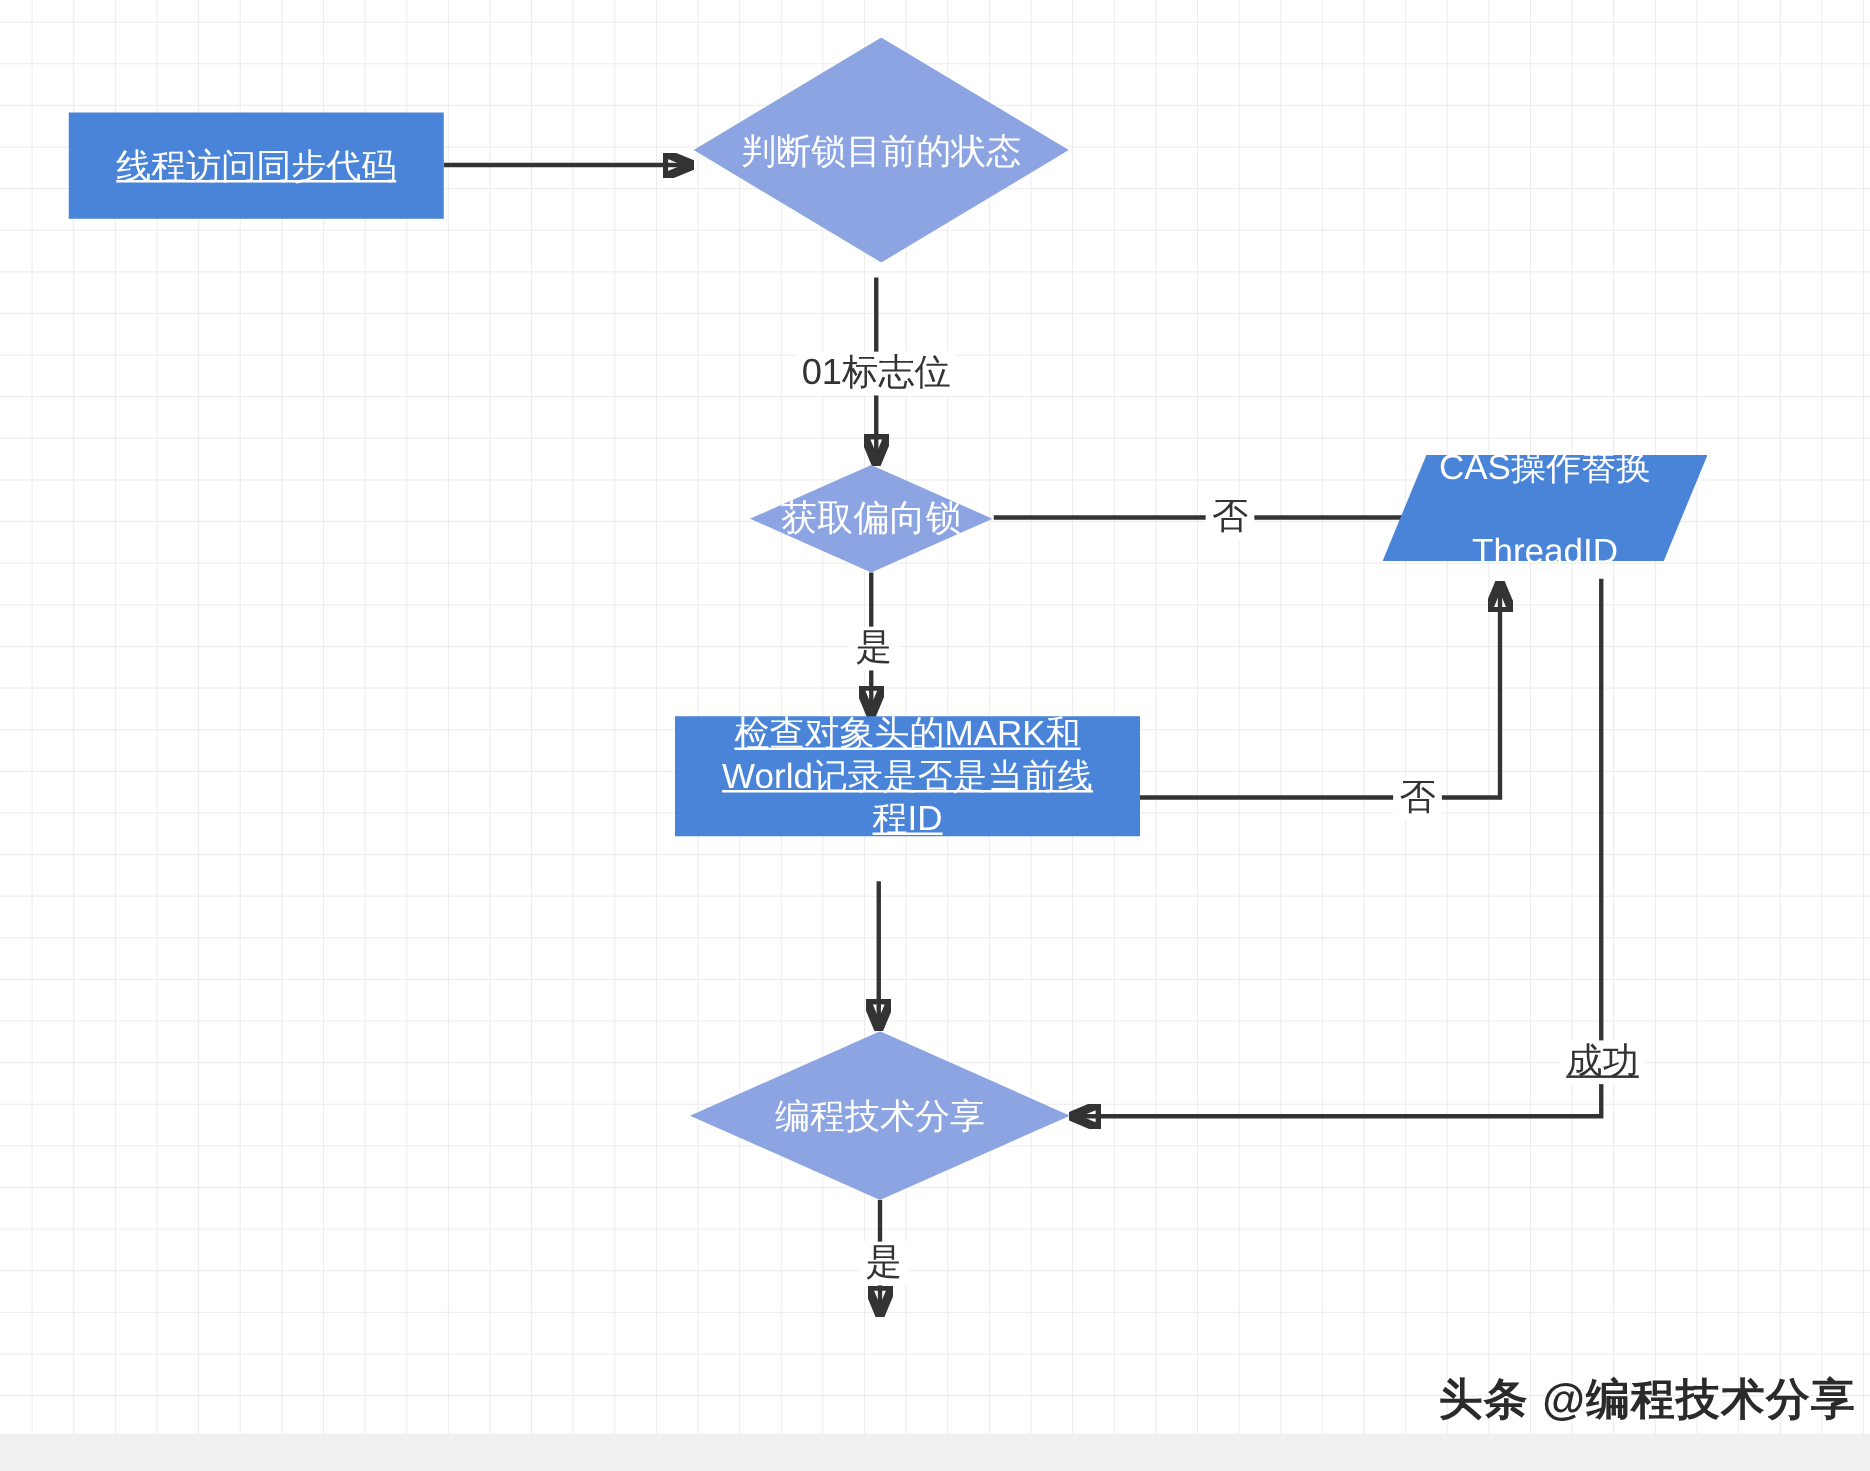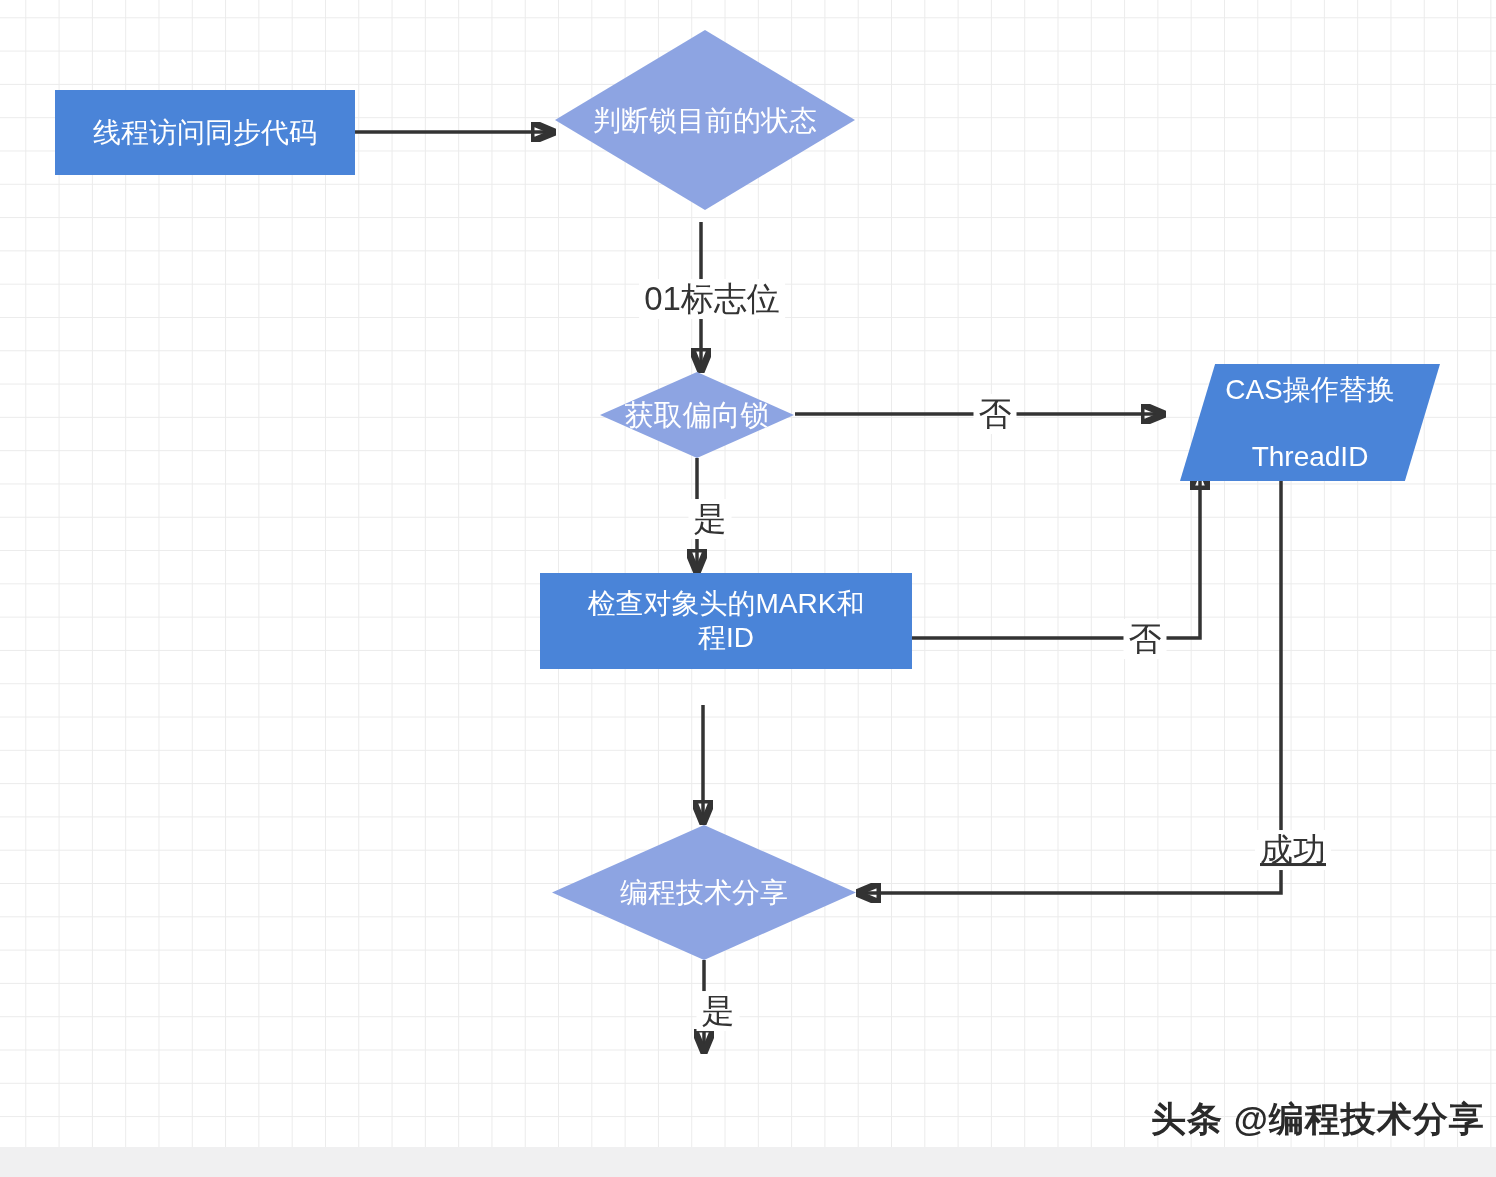--- a/index.html
+++ b/index.html
@@ -45,45 +45,44 @@
     display: flex;
     flex-direction: column;
     align-items: center;
     justify-content: center;
     text-align: center;
     color: #ffffff;
     font-size: 28px;
     line-height: 1.25;
     z-index: 2;
   }
-  .process  { background: var(--process-fill); }
+  .process  { background: var(--process-fill); text-decoration: underline; }
   .decision {
     background: var(--decision-fill);
     clip-path: polygon(50% 0, 100% 50%, 50% 100%, 0 50%);
   }
   .io {
     background: var(--io-fill);
     clip-path: polygon(13.5% 0, 100% 0, 86.5% 100%, 0 100%);
   }
   .terminal {
     background: var(--terminal-fill);
     border-radius: 39px;
   }
 
   .edge-label {
     position: absolute;
     transform: translate(-50%, -50%);
     background: #ffffff;
     color: var(--label-color);
-    font-size: 33px;
+    font-size: 29px;
     line-height: 1.15;
     padding: 1px 5px;
     white-space: nowrap;
     z-index: 3;
-    margin-left: 11px;
   }
 
   .watermark {
     position: absolute;
     left: 1151px;
     top: 1096px;
     font-size: 35px;
     font-weight: 700;
     letter-spacing: 1px;
     color: #2a2a2a;
@@ -127,27 +126,28 @@
   </div>
 
   <div class="node decision" style="left:555px; top:30px; width:300px; height:180px;">
     <span>判断锁目前的状态</span>
   </div>
 
   <div class="node decision" style="left:600px; top:372px; width:194px; height:86px; font-size:29px;">
     <span>获取偏向锁</span>
   </div>
 
-  <div class="node io" style="left:1180px; top:364px; width:260px; height:117px;gap:32px;">
+  <div class="node io" style="left:1106px; top:364px; width:260px; height:85px;gap:32px;">
     <div>CAS操作替换</div>
     <div>ThreadID</div>
   </div>
 
   <div class="node process" style="left:516px; top:573px; width:372px; height:96px; line-height:1.22;margin-left:24px;">
     <div>检查对象头的MARK和</div>
+    <div>World记录是否是当前线</div>
     <div>程ID</div>
   </div>
 
   <div class="node decision" style="left:552px; top:825px; width:304px; height:135px;">
     <span>编程技术分享</span>
   </div>
 
 
   <div class="edge-label" style="left:701px; top:299px;">01标志位</div>
 

